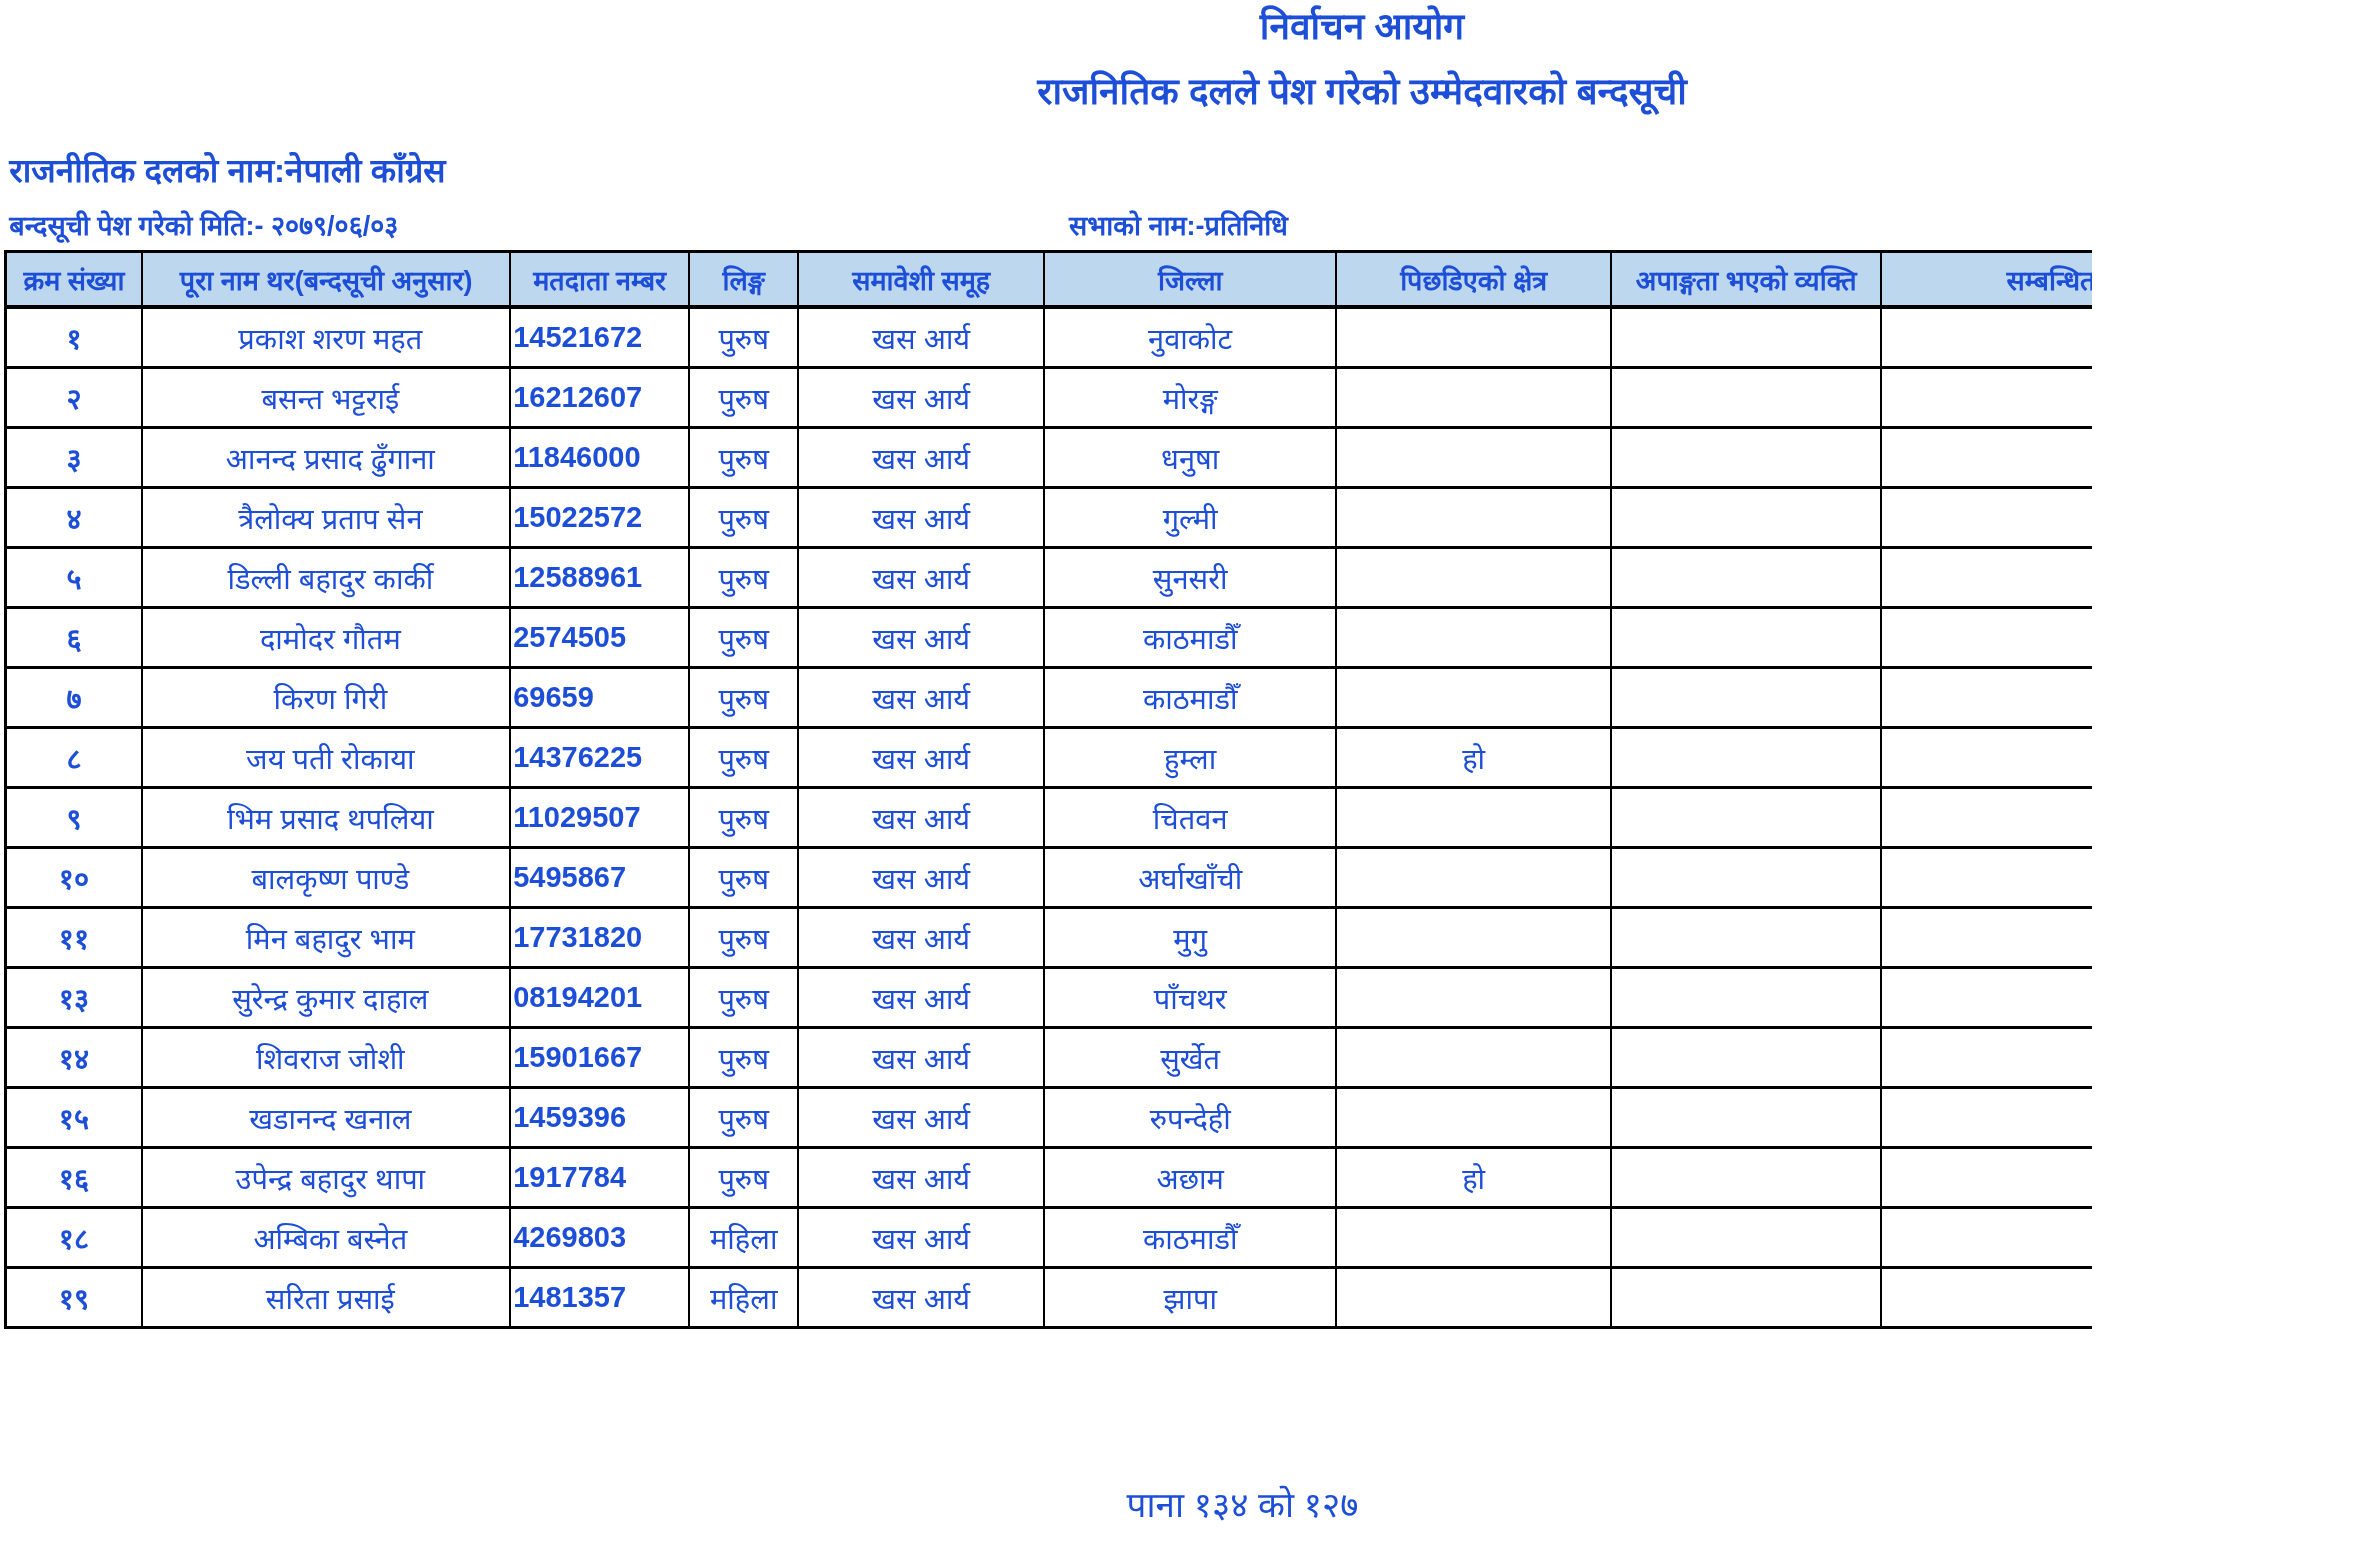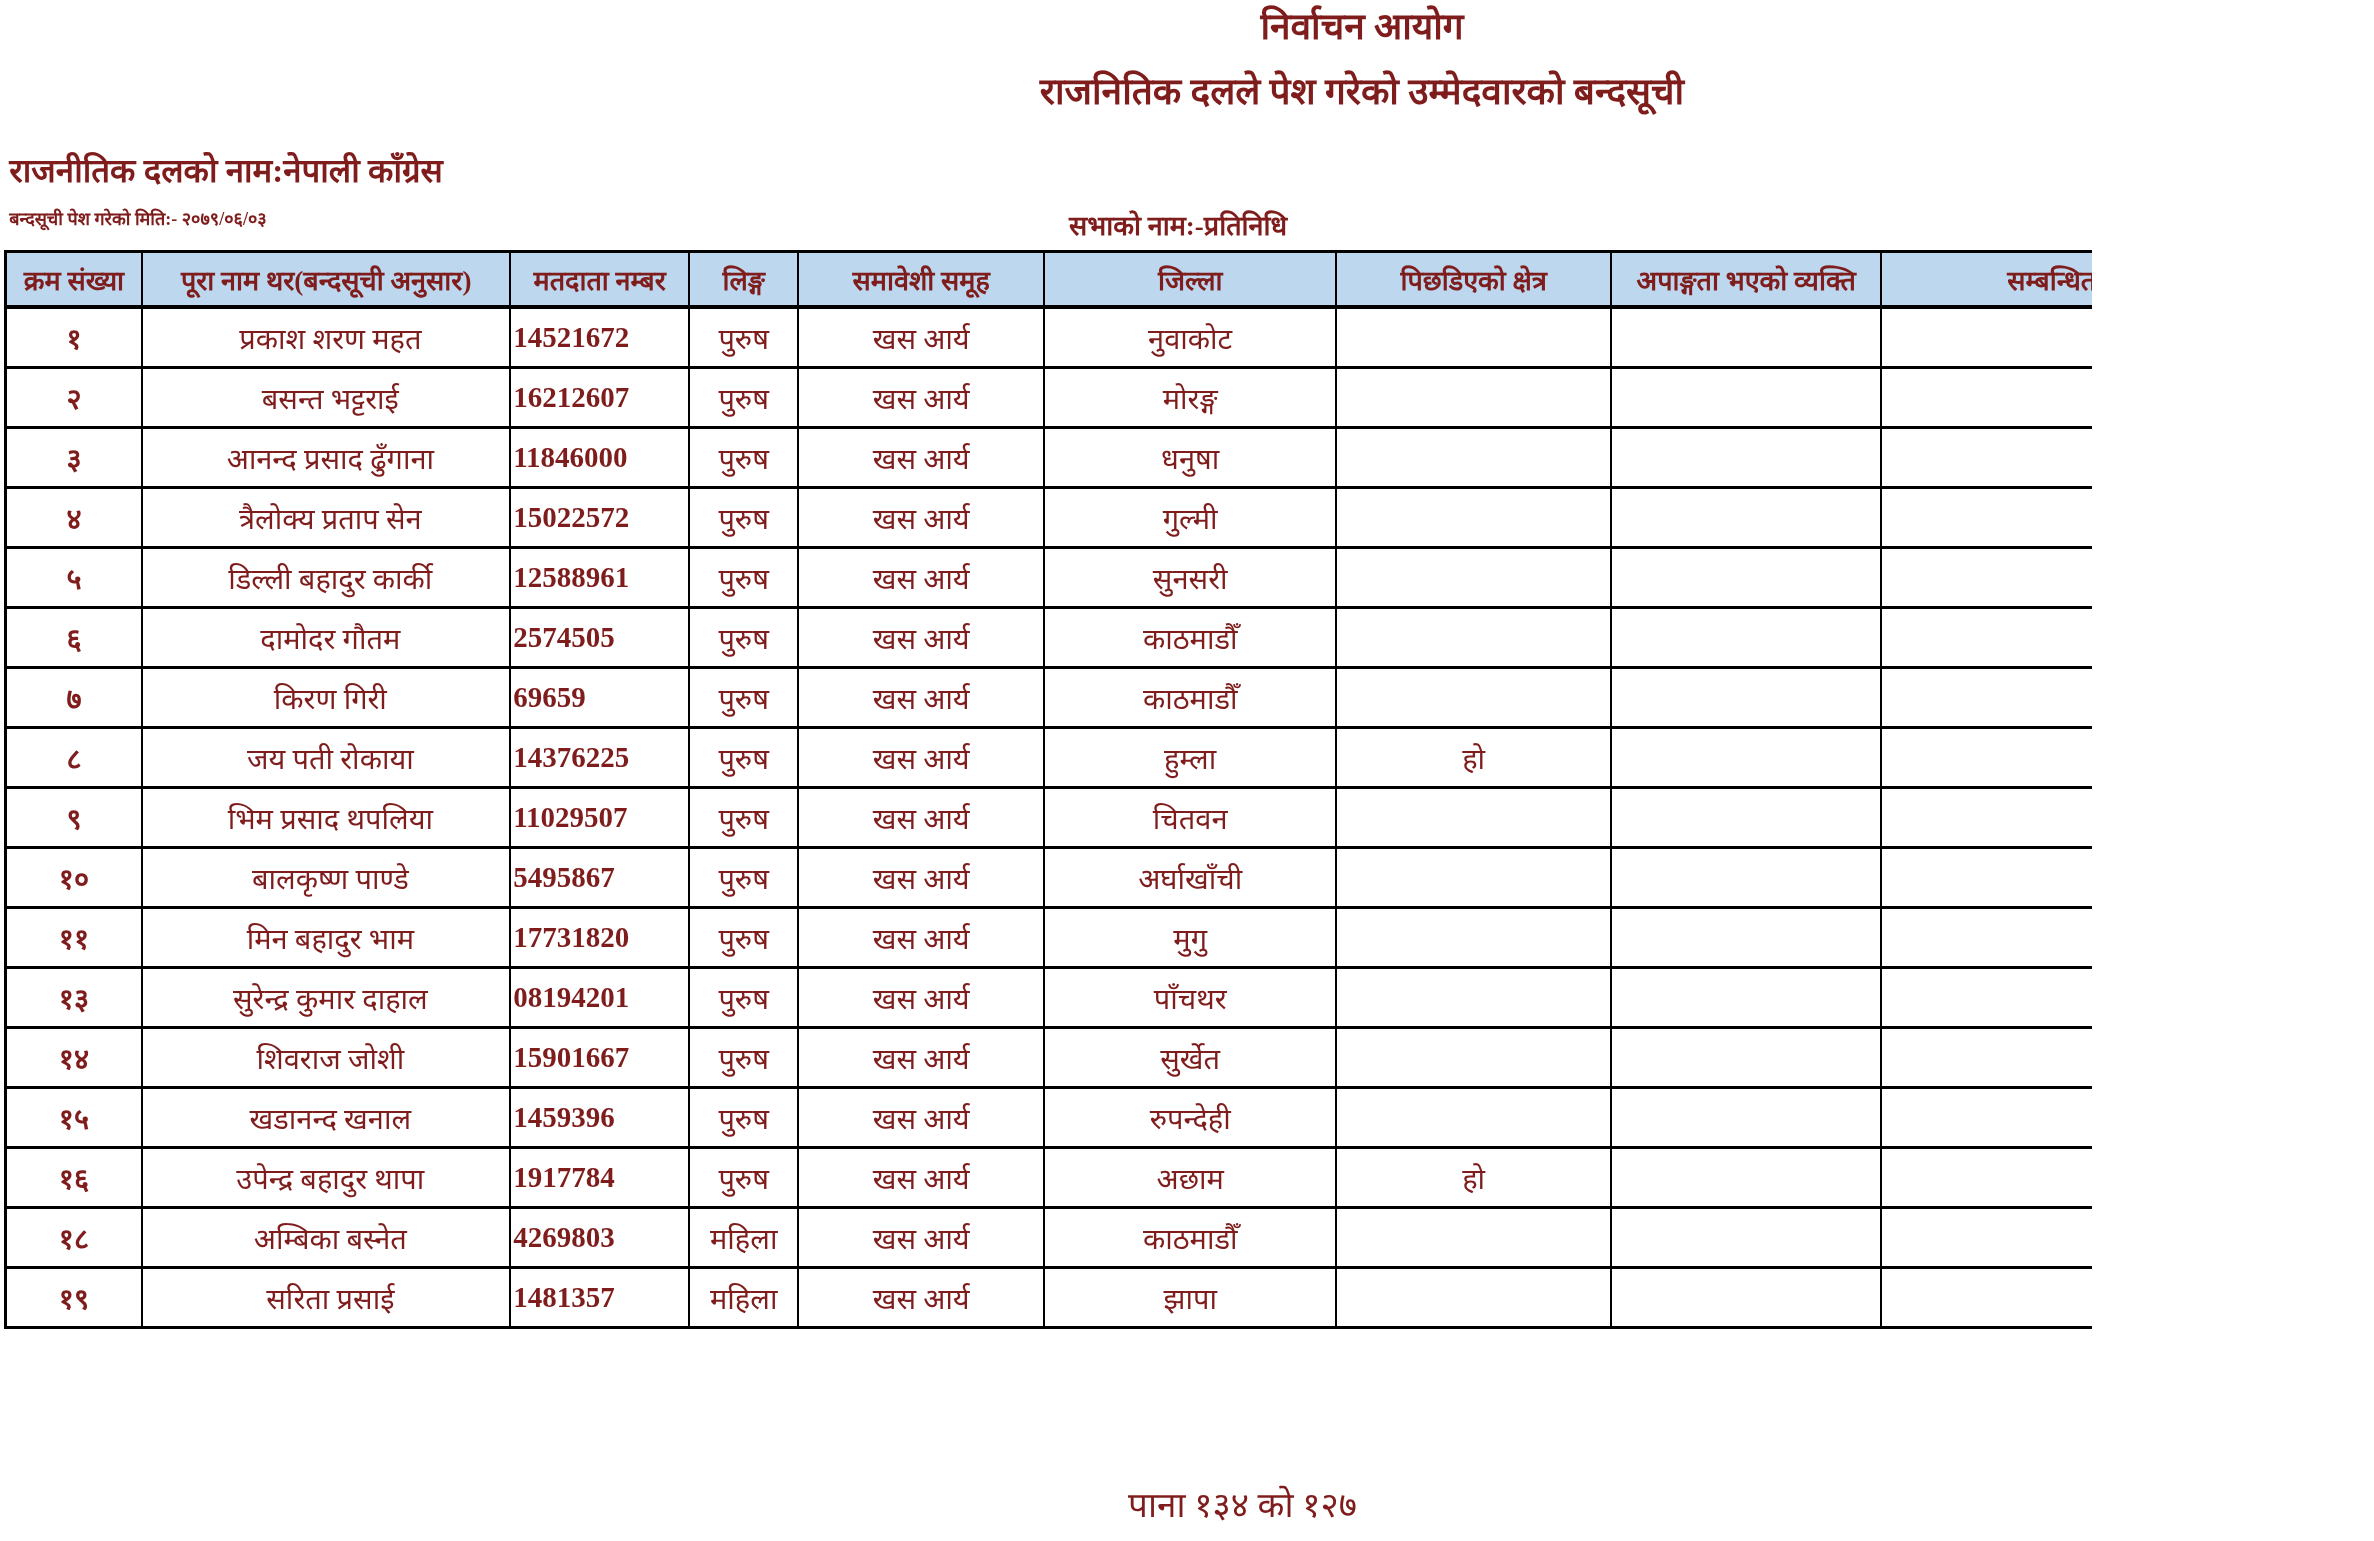--- a/index.html
+++ b/index.html
@@ -1,22 +1,22 @@
 <!DOCTYPE html>
 <html style="font-size:15px"><head>
 <meta charset="utf-8">
 <style>
   html,body{margin:0;padding:0;background:#ffffff;}
   .page{
     position:relative;
     width:2092px;
     height:1542px;
     background:#ffffff;
-    font-family:Liberation Serif, serif;
-    color:#7f1d1d;
+    font-family:Liberation Sans, sans-serif;
+    color:#1d4ed8;
     overflow:hidden;
   }
   .title1,.title2{
     position:absolute;
     left:0;
     width:2375px;
     box-sizing:border-box;
     padding-left:349px;   
     text-align:center;
     font-weight:bold;
@@ -29,21 +29,21 @@
     position:absolute;
     top:137px;left:9.3px;
     font-weight:bold;
     font-size:33px;
     margin-top:10px;
   }
   .date-line{
     position:absolute;
     top:206px;left:9.3px;
     font-weight:bold;
-    font-size:18px;
+    font-size:27px;
   }
   .assembly-line{
     position:absolute;
     top:206px;left:1069px;
     font-weight:bold;
     font-size:27px;
   }
   table.roster{
     position:absolute;
     top:250px;left:3.7px;

